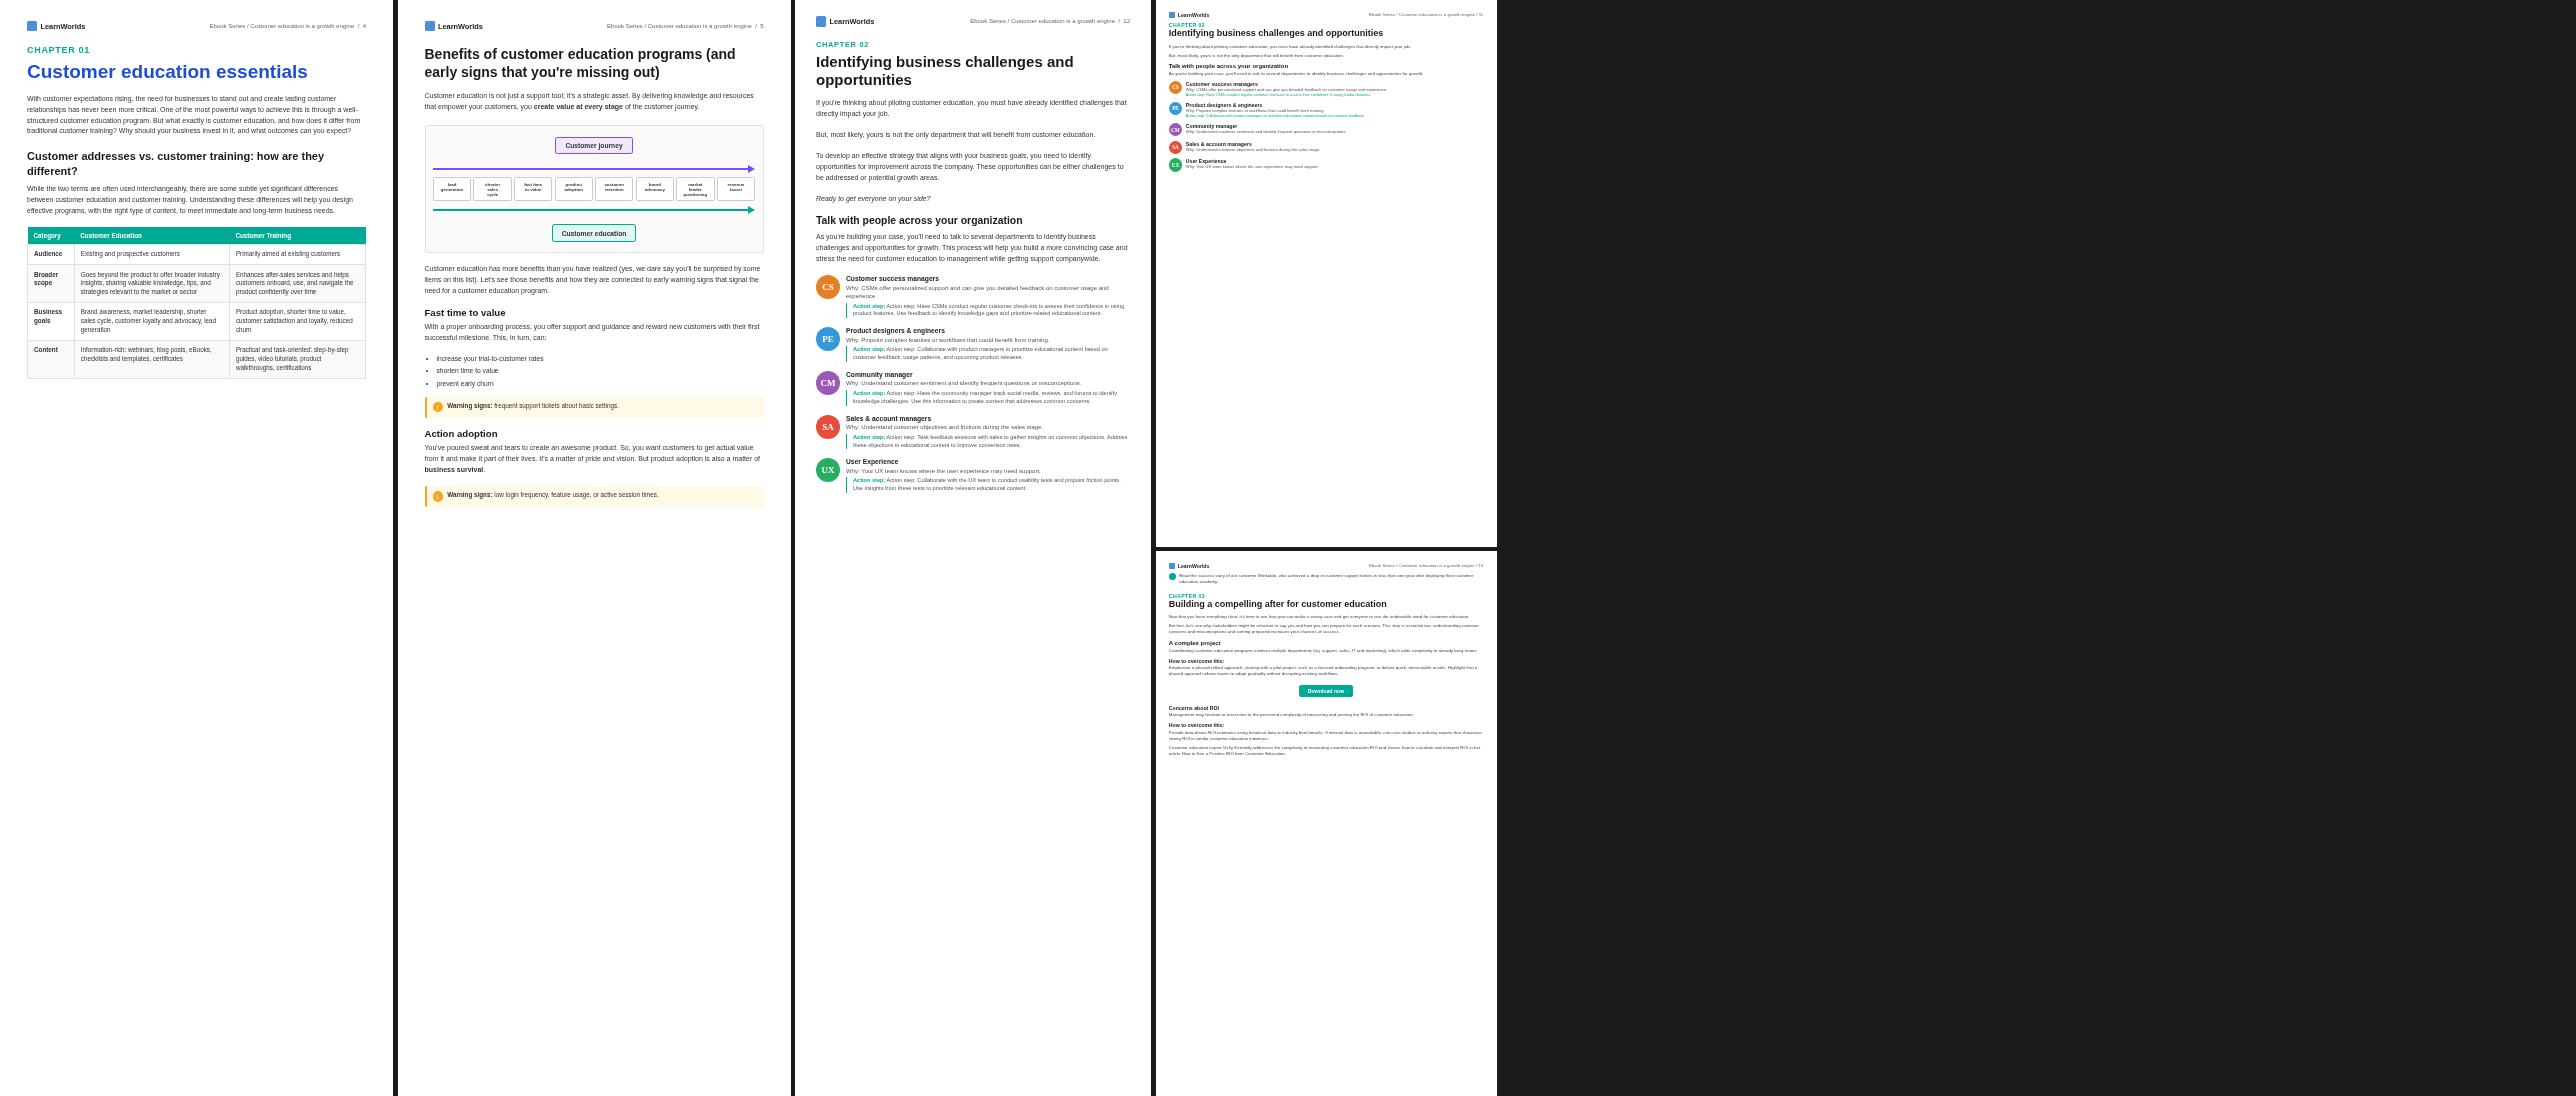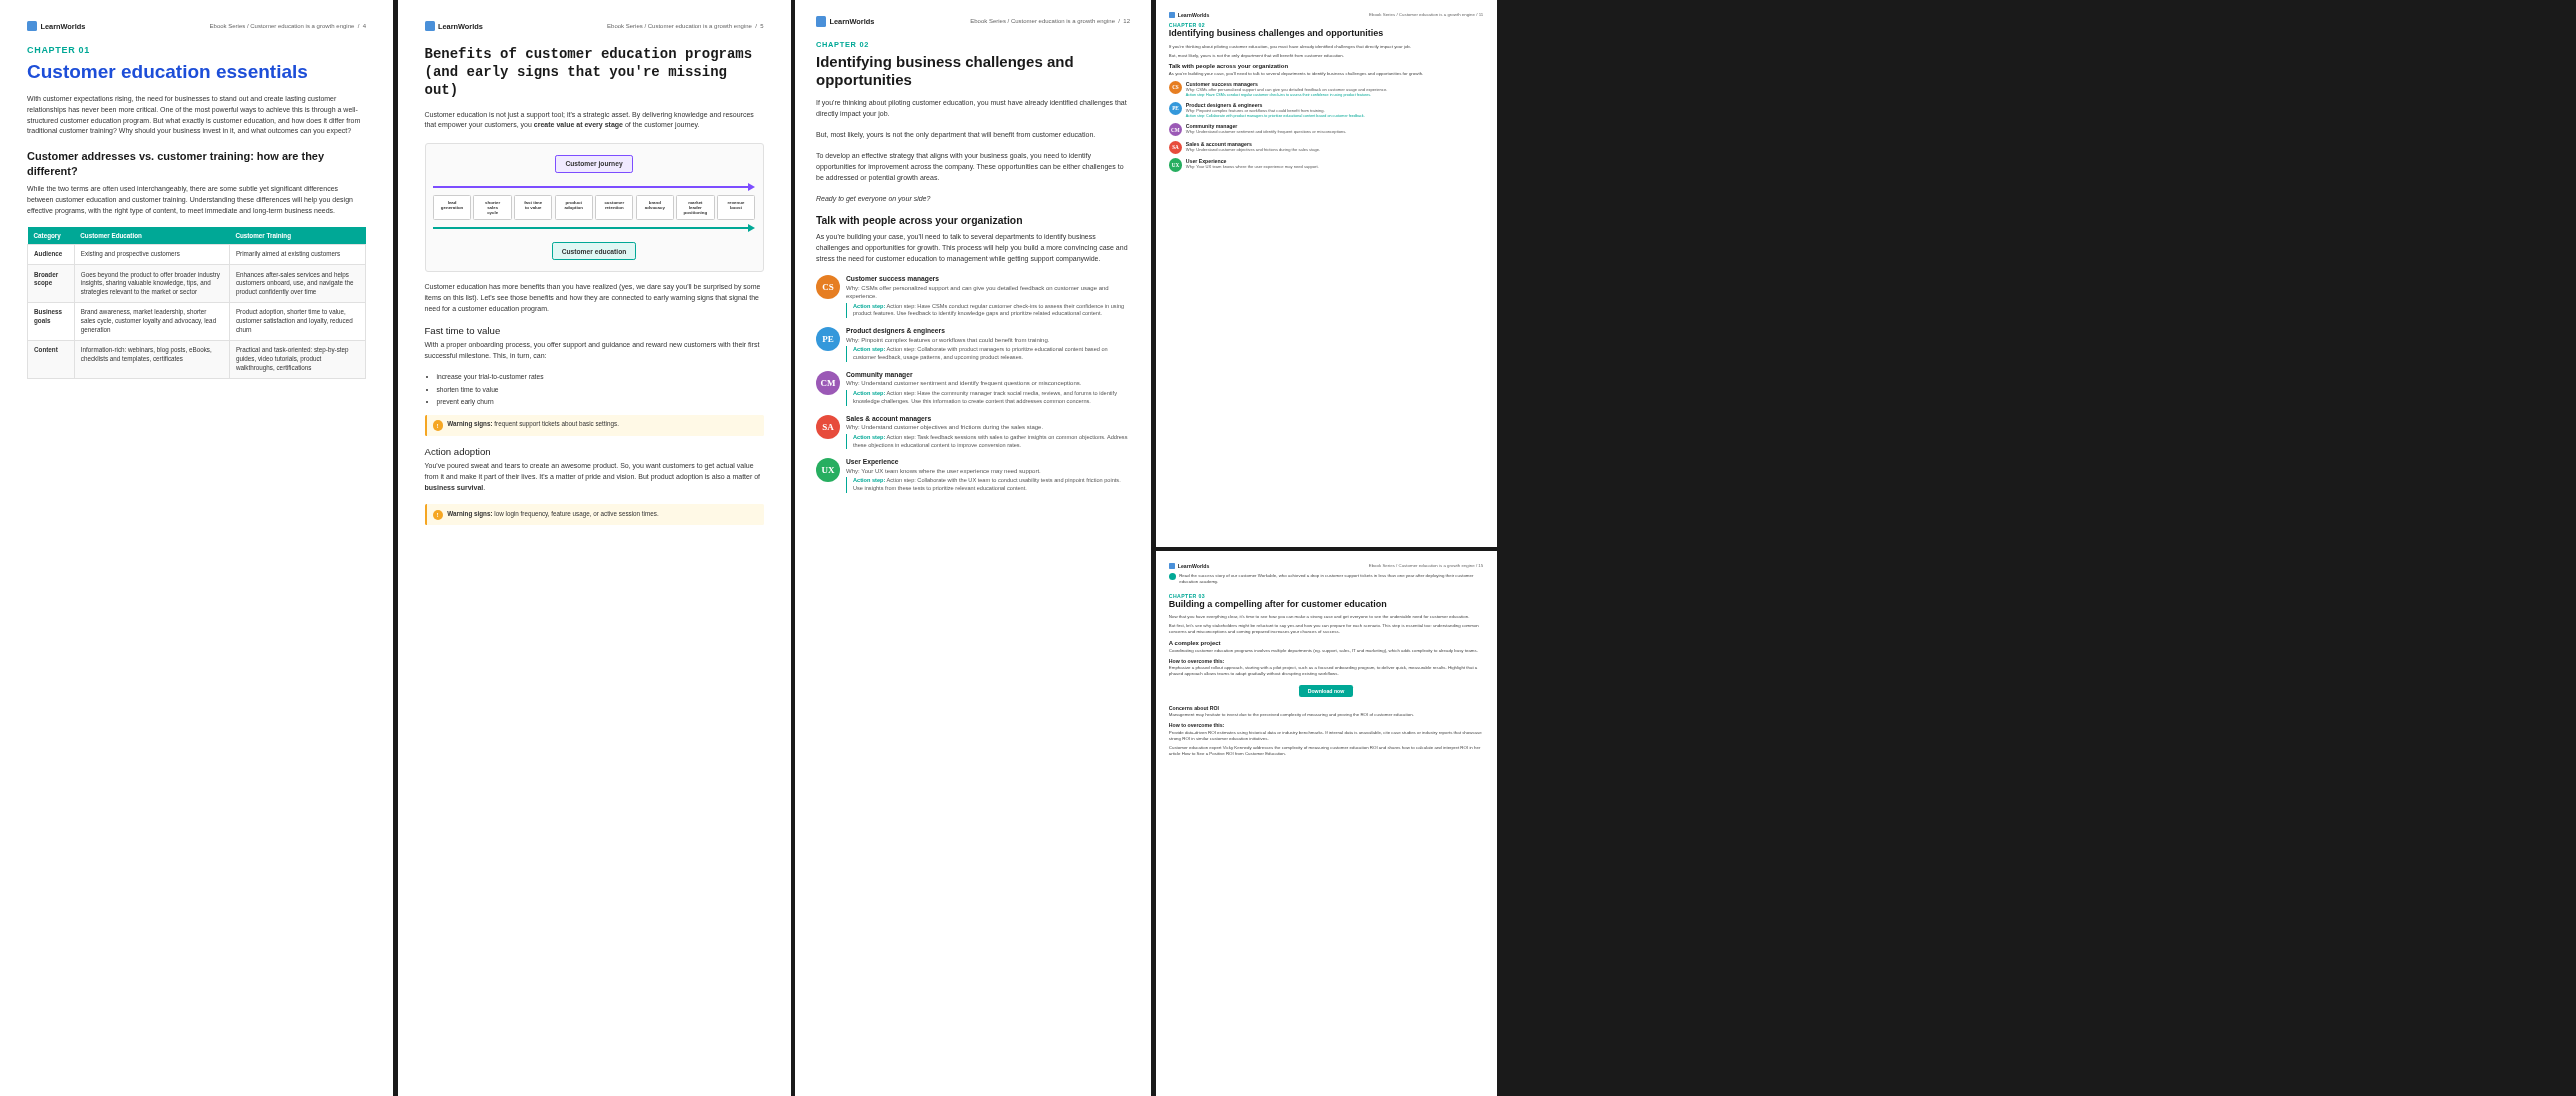--- a/index.html
+++ b/index.html
@@ -145,21 +145,21 @@
     }
     .category-col {
       font-weight: bold;
       color: #1a1a1a;
     }
 
     
     .benefits-title {
       font-size: 14px;
       font-weight: bold;
-      font-family: Liberation Mono, monospace;
+      font-family: Liberation Sans, sans-serif;
       color: #1a1a1a;
       line-height: 1.3;
       margin-bottom: 10.4px;
     }
     .benefits-intro {
       font-size: 7px;
       line-height: 1.55;
       color: #333;
       font-family: Arial, sans-serif;
       margin-bottom: 12px;
@@ -254,21 +254,21 @@
       width: 0;
       height: 0;
       border-top: 4.4px solid transparent;
       border-bottom: 4.4px solid transparent;
       border-left: 7.4px solid #00a896;
     }
 
     
     .sub-heading {
       font-size: 9.6px;
-      font-weight: normal;
+      font-weight: bold;
       font-family: Arial, sans-serif;
       color: #1a1a1a;
       margin-top: 10.4px;
       margin-bottom: 4.4px;
     }
     .bullet-list {
       font-size: 6.7px;
       font-family: Arial, sans-serif;
       color: #333;
       line-height: 1.6;

